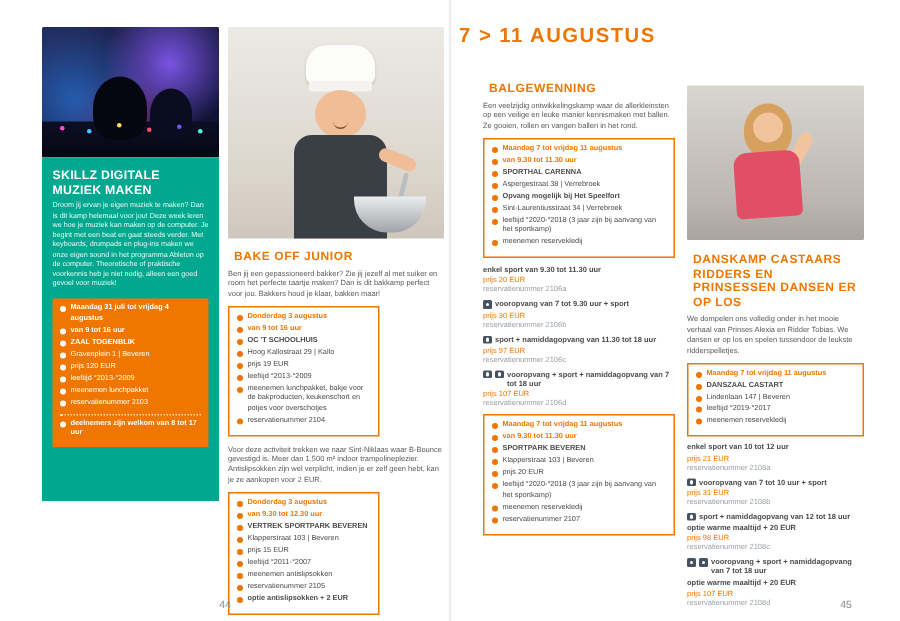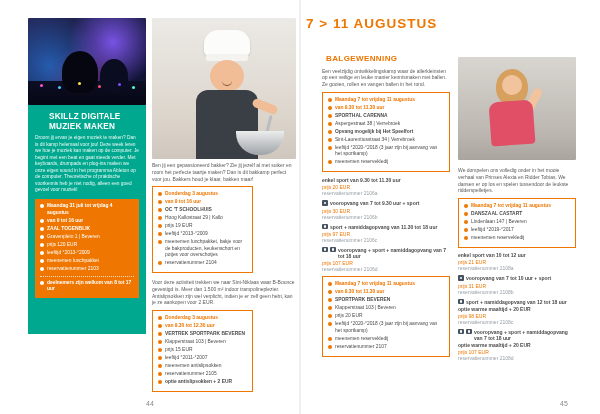--- a/index.html
+++ b/index.html
@@ -33,21 +33,21 @@
   .pc-whisk{position:absolute;bottom:22px;right:26px;width:3px;height:22px;background:#b9bcc0;border-radius:2px;transform:rotate(14deg)}
 
   .photo-dancer{left:458px;top:57px;width:118px;height:103px;background:linear-gradient(180deg,#d9d5d0,#bbb6b0 75%,#aaa49e)}
   .pd-hair{position:absolute;top:12px;left:38px;width:32px;height:36px;background:#d6a05f;border-radius:50% 50% 46% 46%}
   .pd-face{position:absolute;top:18px;left:44px;width:20px;height:20px;background:#f2c49e;border-radius:50%}
   .pd-top{position:absolute;top:44px;left:32px;width:44px;height:44px;background:#e04f66;border-radius:9px 9px 4px 4px;transform:rotate(-4deg)}
   .pd-arm{position:absolute;top:30px;left:70px;width:9px;height:30px;background:#f2c49e;border-radius:5px;transform:rotate(28deg)}
 
   
   .teal-panel{left:28px;top:105px;width:118px;height:229px;background:#00a88f;color:#fff;padding:7px 7px 6px;box-sizing:border-box}
-  .teal-title{font-size:8.2px;font-weight:bold;line-height:1.18;letter-spacing:.2px;margin:0 14px 4px}
+  .teal-title{font-size:8.2px;font-weight:bold;line-height:1.18;letter-spacing:.2px;margin:0 0 4px}
   .teal-body{font-size:4.8px;line-height:1.36;color:#eafaf5;margin:0}
   .box-solid{background:#ee7601;color:#fff;margin-top:5px;padding:4px 5px;font-size:4.9px;line-height:1.34}
   .box-solid .d-date{font-weight:bold}
   .box-solid .d-venue{font-weight:bold}
   .box-solid .ic{background:#fff}
   .welcome{border-top:1px dotted rgba(255,255,255,.75);margin-top:3px;padding-top:3px;font-weight:bold}
 
   
   .dl{display:flex;gap:3px;margin-bottom:1.5px;align-items:flex-start}
   .ic{width:4px;height:4px;border-radius:50%;background:#ee7601;flex:0 0 auto;margin-top:1px}
@@ -146,20 +146,21 @@
     <div class="pc-hatband"></div>
     <div class="pc-face"></div>
     <div class="pc-smile"></div>
     <div class="pc-body"></div>
     <div class="pc-arm"></div>
     <div class="pc-whisk"></div>
     <div class="pc-bowl"></div>
   </div>
 
   <div class="abs mid-col">
+    <h2 class="sec-title" style="margin-top:7px">BAKE OFF JUNIOR</h2>
     <p class="body-text">Ben jij een gepassioneerd bakker? Zie jij jezelf al met suiker en room het perfecte taartje maken? Dan is dit bakkamp perfect voor jou. Bakkers houd je klaar, bakken maar!</p>
 
     <div class="box-w">
       <div class="dl">
           <span class="ic"></span>
           <span class="d-date">Donderdag 3 augustus</span>
         </div>
       <div class="dl">
           <span class="ic"></span>
           <span class="d-date">van 9 tot 16 uur</span>
@@ -345,20 +346,21 @@
   </div>
 
   <div class="abs photo photo-dancer">
     <div class="pd-arm"></div>
     <div class="pd-hair"></div>
     <div class="pd-face"></div>
     <div class="pd-top"></div>
   </div>
 
   <div class="abs rside-col">
+    <h2 class="sec-title">DANSKAMP CASTAARS RIDDERS EN PRINSESSEN DANSEN ER OP LOS</h2>
     <p class="body-text">We dompelen ons volledig onder in het mooie verhaal van Prinses Alexia en Ridder Tobias. We dansen er op los en spelen tussendoor de leukste ridderspelletjes.</p>
 
     <div class="box-w">
       <div class="dl">
           <span class="ic"></span>
           <span class="d-date">Maandag 7 tot vrijdag 11 augustus</span>
         </div>
       <div class="dl">
           <span class="ic"></span>
           <span class="d-venue">DANSZAAL CASTART</span>

